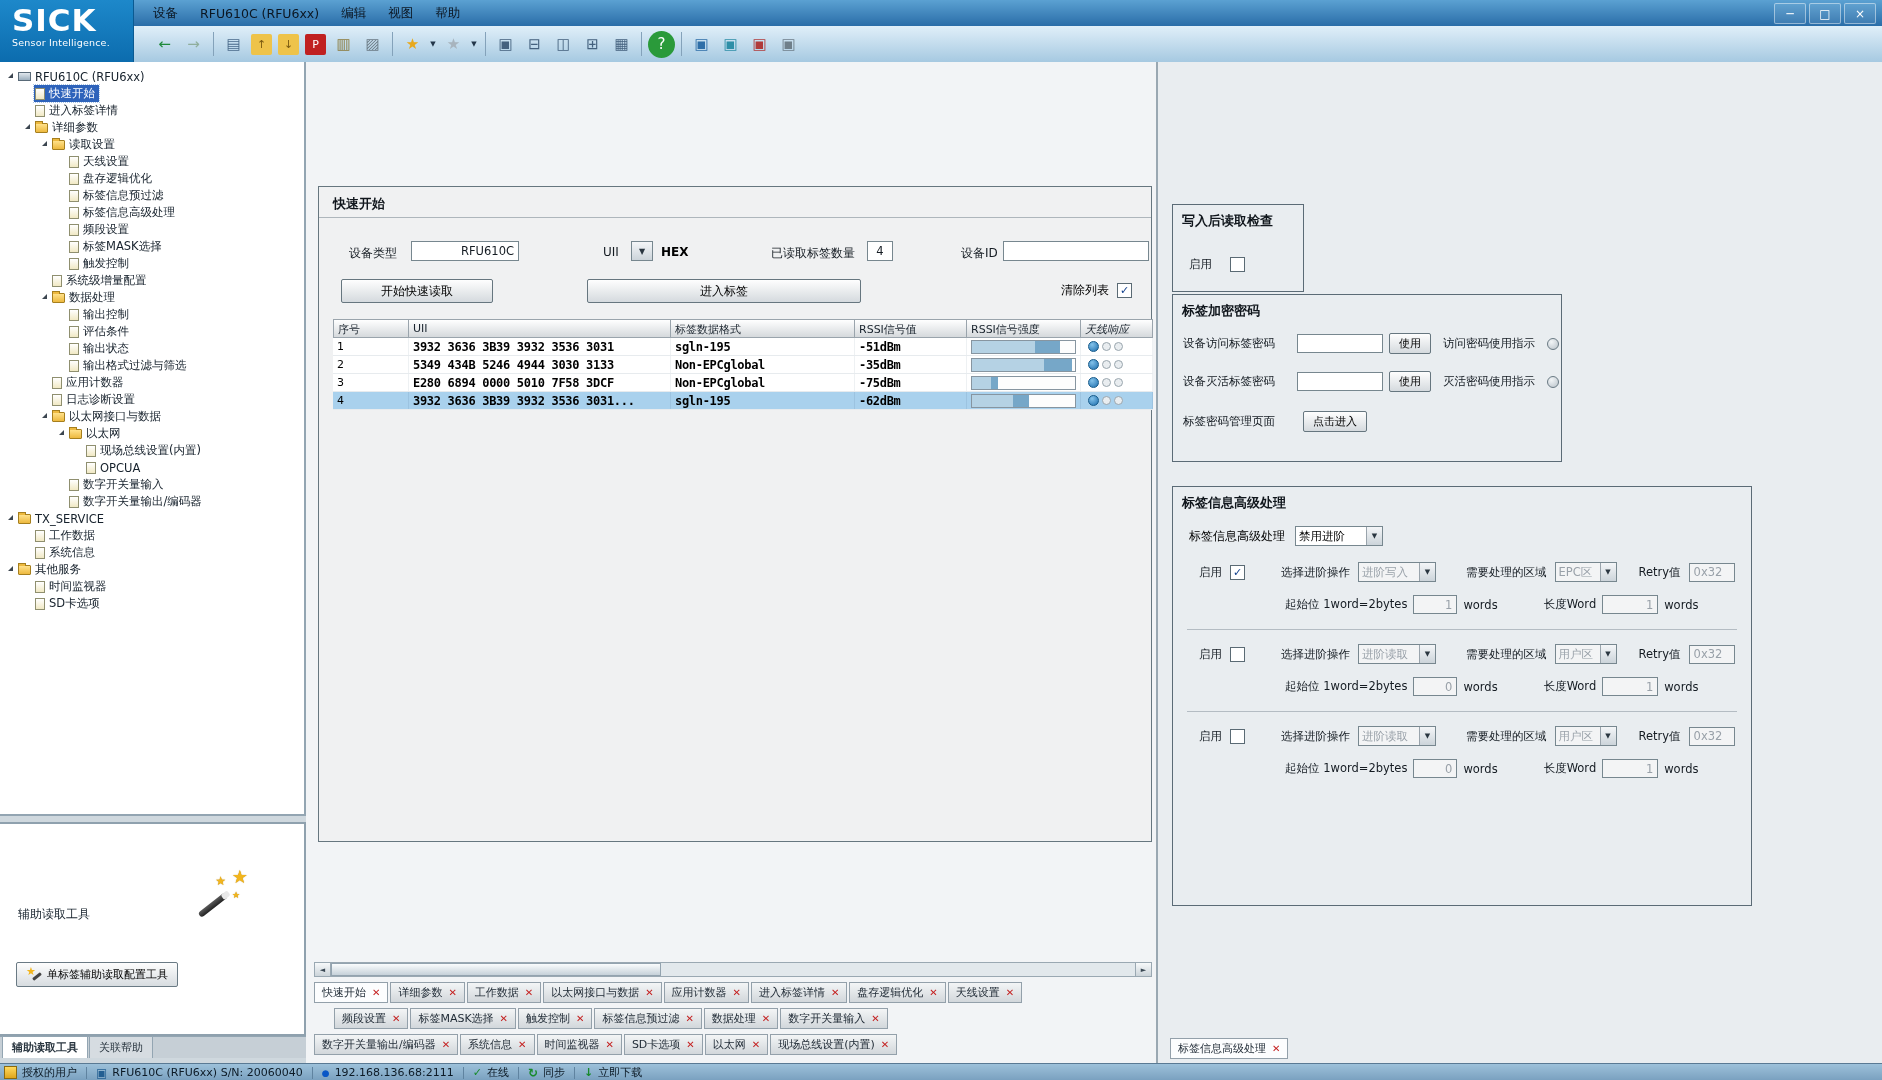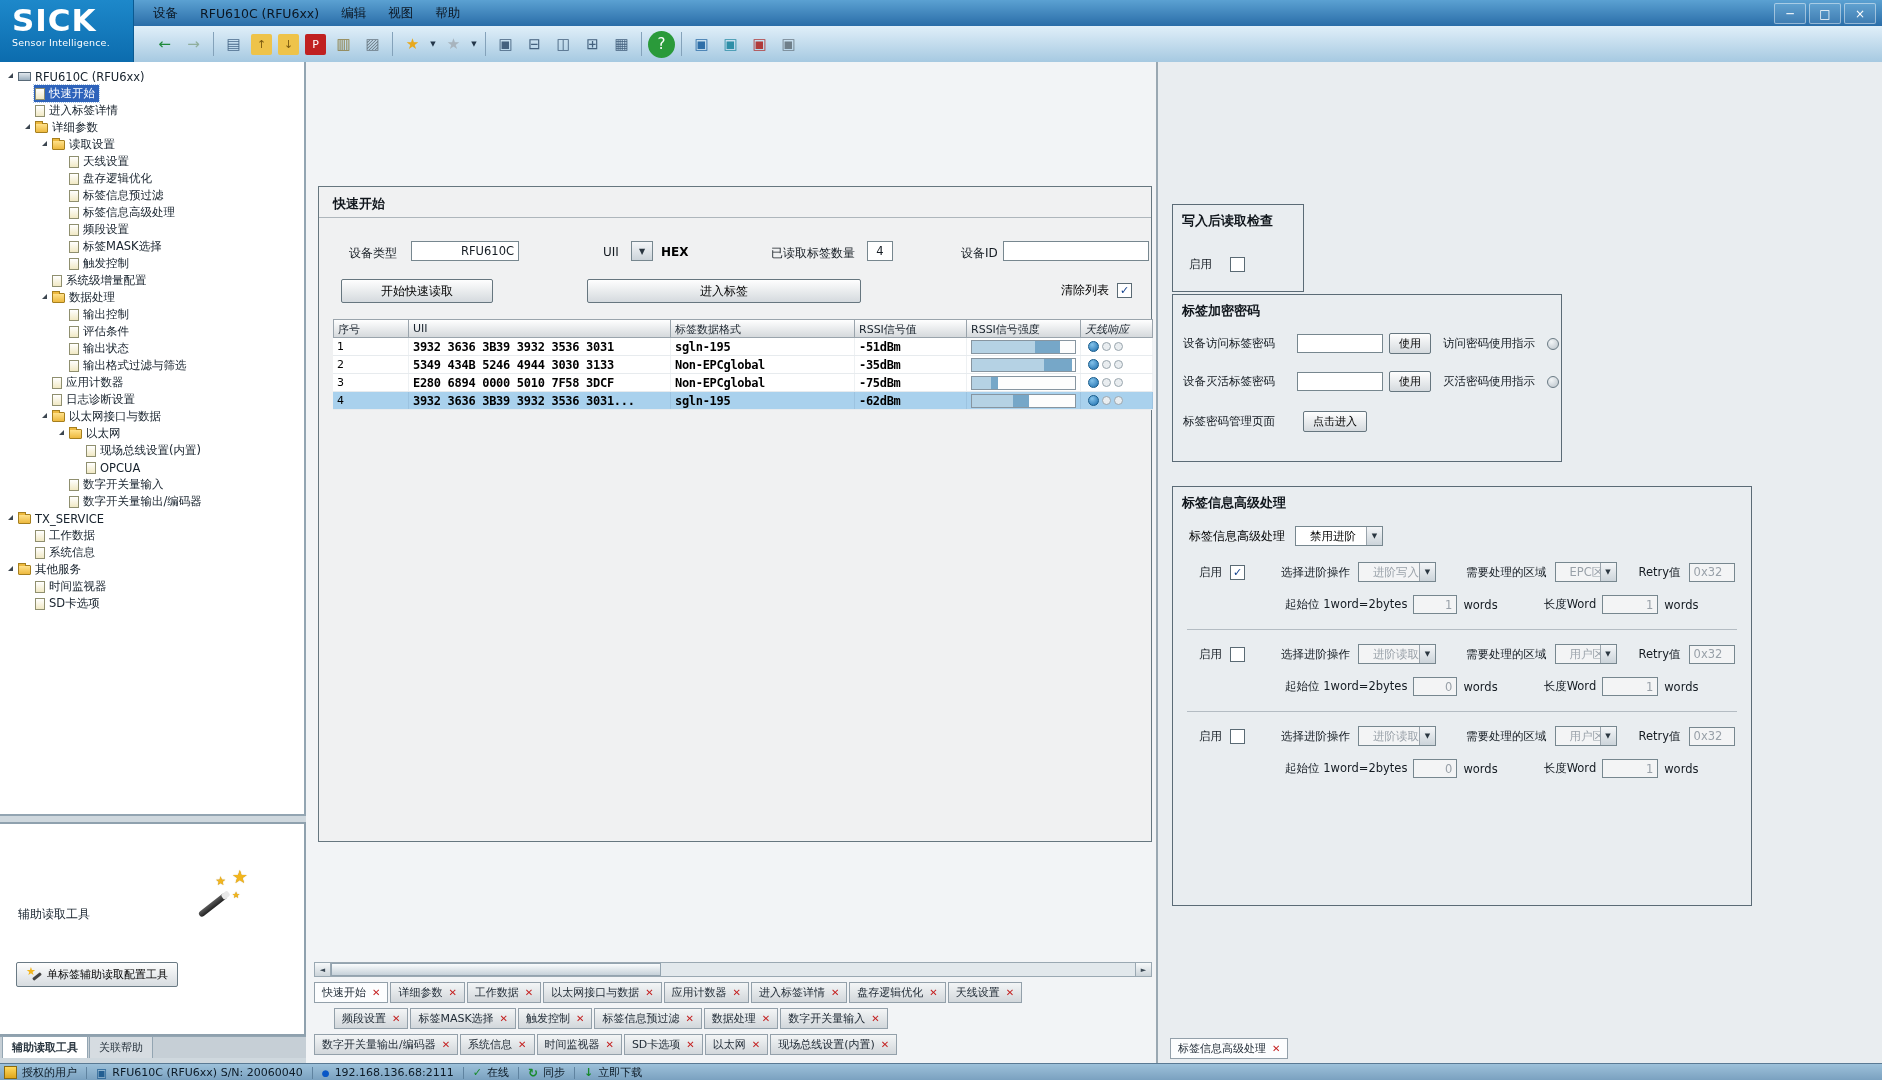--- a/index.html
+++ b/index.html
@@ -121,21 +121,21 @@
   .box2{left:14px;top:232px;width:390px;height:168px;}
   .pw-row{position:absolute;left:10px;display:flex;align-items:center;font-size:11.5px;}
   .pw-row .plabel{width:114px;flex:0 0 auto;}
   .pw-row.r1{top:38px;} .pw-row.r2{top:76px;} .pw-row.r3{top:116px;}
   .btn{border:1px solid #66767f;background:linear-gradient(#fefefe,#d5dade);font-size:11px;padding:2px 9px;border-radius:2px;font-family:inherit;margin-left:6px;}
   .led{width:12px;height:12px;border-radius:50%;background:radial-gradient(circle at 35% 30%,#f2f5f7,#b9c2c9);border:1px solid #6a7a84;margin-left:12px;flex:0 0 auto;box-sizing:border-box;}
   .hint{margin-left:12px;color:#2a3640;}
   .box3{left:14px;top:424px;width:580px;height:420px;}
   .mode-row{margin:14px 0 0 16px;display:flex;align-items:center;gap:10px;font-size:12px;}
   .sel{display:inline-flex;align-items:center;height:20px;border:1px solid #77878f;background:#fff;font-size:11.5px;box-sizing:border-box;}
-  .sel .sval{flex:1;padding:0 14px;overflow:hidden;white-space:nowrap;}
+  .sel .sval{flex:1;padding:0 3px;overflow:hidden;white-space:nowrap;}
   .sel .sarrow{width:15px;height:100%;background:linear-gradient(#f4f6f8,#ccd4da);border-left:1px solid #9aa4ac;display:flex;align-items:center;justify-content:center;font-size:7px;color:#2a3640;flex:0 0 auto;}
   .sel.disabled{background:#f3f4f5;}
   .sel.disabled .sval{color:#99a1a9;}
   .w88{width:88px;} .w74{width:78px;} .w60{width:62px;} .w46{width:46px;} .w44{width:44px;} .w56{width:56px;} .w330{width:330px;} .w72{width:86px;}
   .ml8{margin-left:8px;} .ml22{margin-left:22px;} .ml30{margin-left:30px;} .ml36{margin-left:36px;} .ml40{margin-left:40px;}
   .lbl{font-size:11.5px;color:#141b22;white-space:nowrap;}
   .adv-sections{margin-top:16px;padding:0 12px;}
   .adv-rowA{display:flex;align-items:center;margin-top:14px;padding-left:14px;}
   .adv-rowB{display:flex;align-items:center;margin-top:13px;padding-left:100px;gap:6px;}
   .adv-rowC{display:flex;align-items:center;margin-top:13px;padding-left:86px;gap:10px;}

